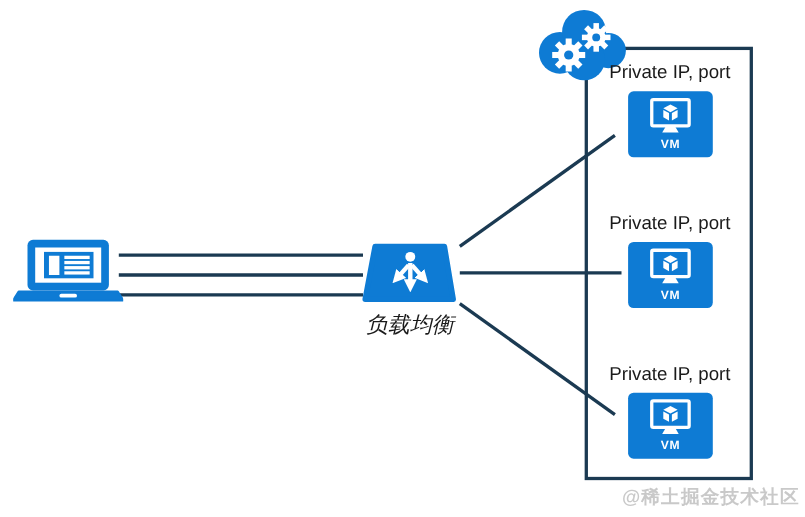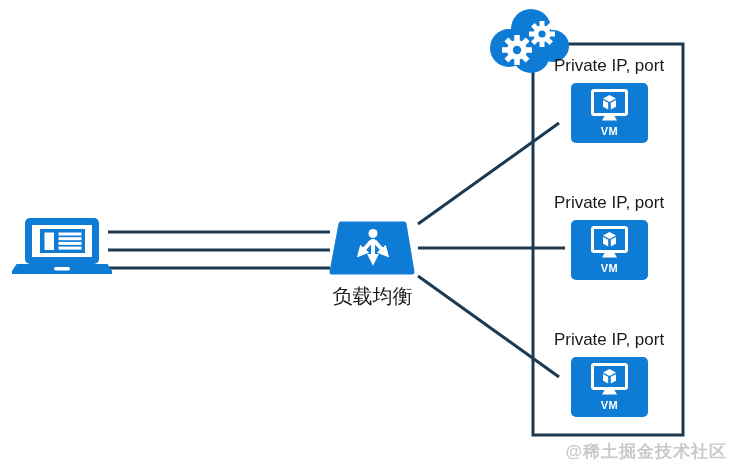--- a/index.html
+++ b/index.html
@@ -9,21 +9,21 @@
     --watermark-gray:#c9c9c9;
     --background:#ffffff;
   }
   *{margin:0;padding:0;box-sizing:border-box;}
   body{font-family:"Liberation Sans","DejaVu Sans",sans-serif;background:#fff;}
   .canvas{position:relative;width:732px;height:470px;background:var(--background);overflow:hidden;}
   .wires{position:absolute;left:0;top:0;}
   .abs{position:absolute;}
   .vm-group{position:absolute;left:534px;width:150px;display:flex;flex-direction:column;align-items:center;}
   .vm-label{font-size:17px;line-height:22px;color:var(--label-text);margin-bottom:5px;white-space:nowrap;}
-  .lb-group{position:absolute;left:325px;top:215px;width:95px;display:flex;flex-direction:column;align-items:center;}
+  .lb-group{position:absolute;left:325px;top:215px;width:95px;display:flex;flex-direction:column;align-items:center;font-style:italic;}
   .lb-label{font-size:20px;line-height:22px;color:var(--label-text);margin-top:8px;white-space:nowrap;}
   .watermark{position:absolute;right:5px;top:440px;width:220px;text-align:right;font-size:17px;color:var(--watermark-gray);letter-spacing:1px;white-space:nowrap;font-weight:bold;}
 </style>
 </head>
 <body>
 
 <div class="canvas">
 
   <svg class="wires" width="732" height="470" viewBox="0 0 732 470">
     <g stroke="var(--wire-navy)" stroke-width="3" fill="none">

